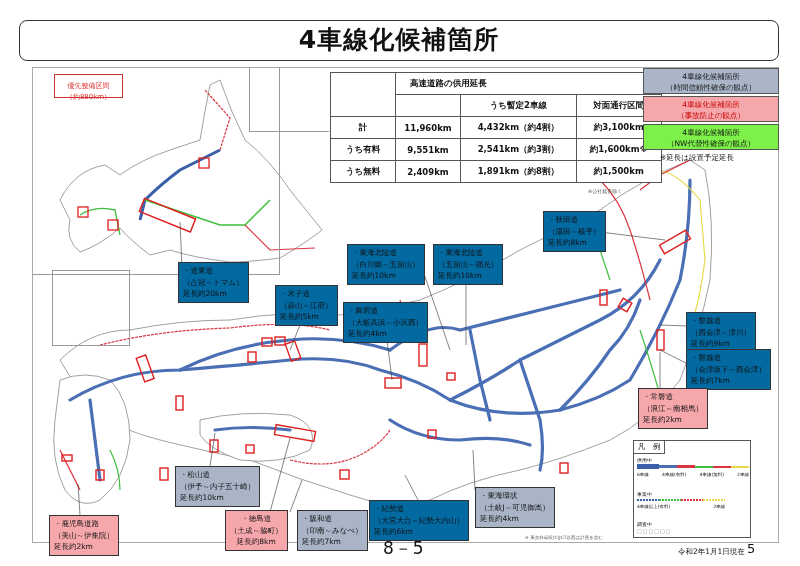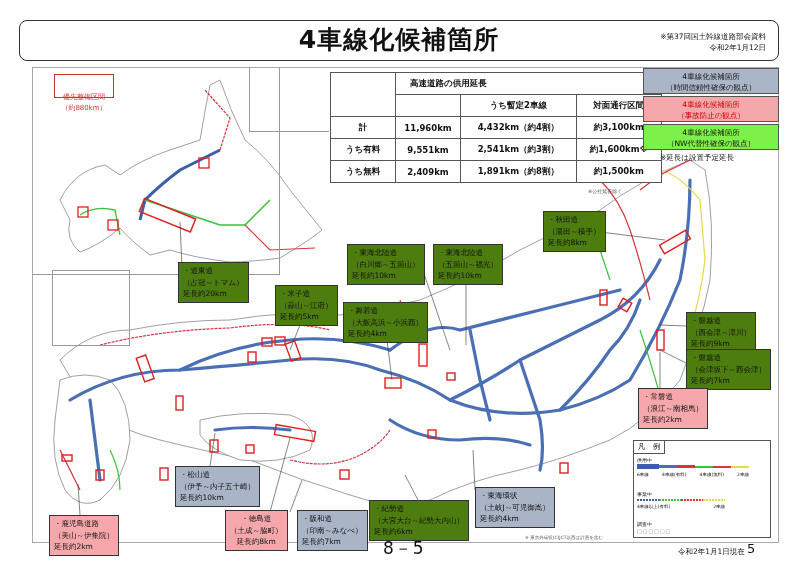--- a/index.html
+++ b/index.html
@@ -4,50 +4,46 @@
 <style>
   html,body{margin:0;padding:0;background:#fff;}
   body{width:800px;height:566px;position:relative;overflow:hidden;font-family:"DejaVu Sans","Liberation Sans",sans-serif;color:#111;}
   .title-box{position:absolute;left:19px;top:20px;width:760px;height:41px;border:1px solid #333;border-radius:8px;box-sizing:border-box;}
   .title{position:absolute;left:0;right:0;top:2px;text-align:center;font-size:25px;font-weight:bold;letter-spacing:1px;}
   .src{position:absolute;right:12px;top:10px;font-size:7.5px;text-align:right;line-height:11px;}
   .frame{position:absolute;left:32px;top:67px;width:747px;height:476px;border:1px solid #aaa;box-sizing:border-box;}
   .inset-hk{position:absolute;left:32px;top:67px;width:248px;height:208px;border-right:1px solid #999;border-bottom:1px solid #999;box-sizing:border-box;background:transparent;}
   .inset-ok{position:absolute;left:52px;top:270px;width:78px;height:76px;border:1px solid #999;box-sizing:border-box;}
   .inset-small{position:absolute;left:249px;top:67px;width:80px;height:65px;border-left:1px solid #999;border-bottom:1px solid #999;box-sizing:border-box;}
-  .priority{position:absolute;left:54px;top:74px;width:60px;height:24px;border:1px solid #c33;color:#d33;font-size:7px;text-align:center;line-height:11px;padding-top:17px;box-sizing:border-box;}
+  .priority{position:absolute;left:54px;top:74px;width:69px;height:24px;border:1px solid #c33;color:#d33;font-size:7px;text-align:center;line-height:11px;padding-top:6px;box-sizing:border-box;}
   table.stats{position:absolute;left:330px;top:72px;width:332px;border-collapse:collapse;font-size:8.5px;font-weight:bold;background:#fff;}
   table.stats td{border:1px solid #555;height:21px;text-align:center;padding:0 3px;}
   .note-small{position:absolute;left:588px;top:188px;font-size:5px;color:#555;}
   .legend-box{position:absolute;left:643px;width:136px;height:26px;border:1px solid #555;box-sizing:border-box;font-size:7.5px;text-align:center;line-height:11px;padding-top:2px;}
   .lb-blue{top:68px;background:#aab5c8;}
   .lb-pink{top:96px;background:#f4a8ac;color:#c00;}
   .lb-green{top:124px;background:#7ef04a;}
   .len-note{position:absolute;left:660px;top:153px;font-size:7.5px;}
   .callout{position:absolute;border:1px solid #333;font-size:7.5px;line-height:11.5px;padding:2px 4px;box-sizing:border-box;white-space:nowrap;}
-  .c-green{background:#4d7c0f;}
+  .c-green{background:#0369a1;}
   .c-pink{background:#f6a7ab;}
   .c-blue{background:#a9b4c7;}
-  .leg{position:absolute;left:633px;top:440px;width:138px;height:98px;border:1px solid #555;box-sizing:border-box;font-size:5px;background:#fff;text-decoration:underline;}
+  .leg{position:absolute;left:633px;top:440px;width:118px;height:98px;border:1px solid #555;box-sizing:border-box;font-size:5px;background:#fff;text-decoration:underline;}
   .leg-title{position:absolute;left:0;top:0;width:30px;height:12px;border-right:1px solid #555;border-bottom:1px solid #555;font-size:7.5px;text-align:center;line-height:12px;}
   .page-num{position:absolute;left:383px;top:537px;font-size:17px;letter-spacing:1px;}
   .date-foot{position:absolute;left:678px;top:547px;font-size:7.5px;}
   .corner-num{position:absolute;left:747px;top:541px;font-size:13px;}
   .bottom-note{position:absolute;left:525px;top:535px;font-size:4.5px;color:#555;}
   svg.map{position:absolute;left:0;top:0;}
 </style>
 </head>
 <body>
 
 <div class="title-box">
   <div class="title">4車線化候補箇所</div>
-  <div class="src">
-    <div>※第37回国土幹線道路部会資料</div>
-    <div>令和2年1月12日</div>
-  </div>
 </div>
 
 <div class="frame"></div>
 
 <svg class="map" width="800" height="566">
 
   <path d="M60 200 Q75 170 105 165 L120 175 Q140 160 170 150 L200 140 Q205 110 210 85 L220 80 Q230 110 245 140 Q270 160 290 190 L322 230 Q310 240 280 258 Q250 262 230 262 Q195 258 170 250 L150 255 Q130 240 120 228 Q100 245 80 252 Q65 240 70 220 Z" fill="#fff" stroke="#888" stroke-width="0.8"></path>
 
   <path d="M140 220 L145 200 Q160 185 180 170 L200 160 L220 150" stroke="#3a5fa8" stroke-width="3" fill="none"></path>
   <path d="M145 200 Q190 215 220 225 L245 225 L270 200" stroke="#3cbf3c" stroke-width="1.5" fill="none"></path>

